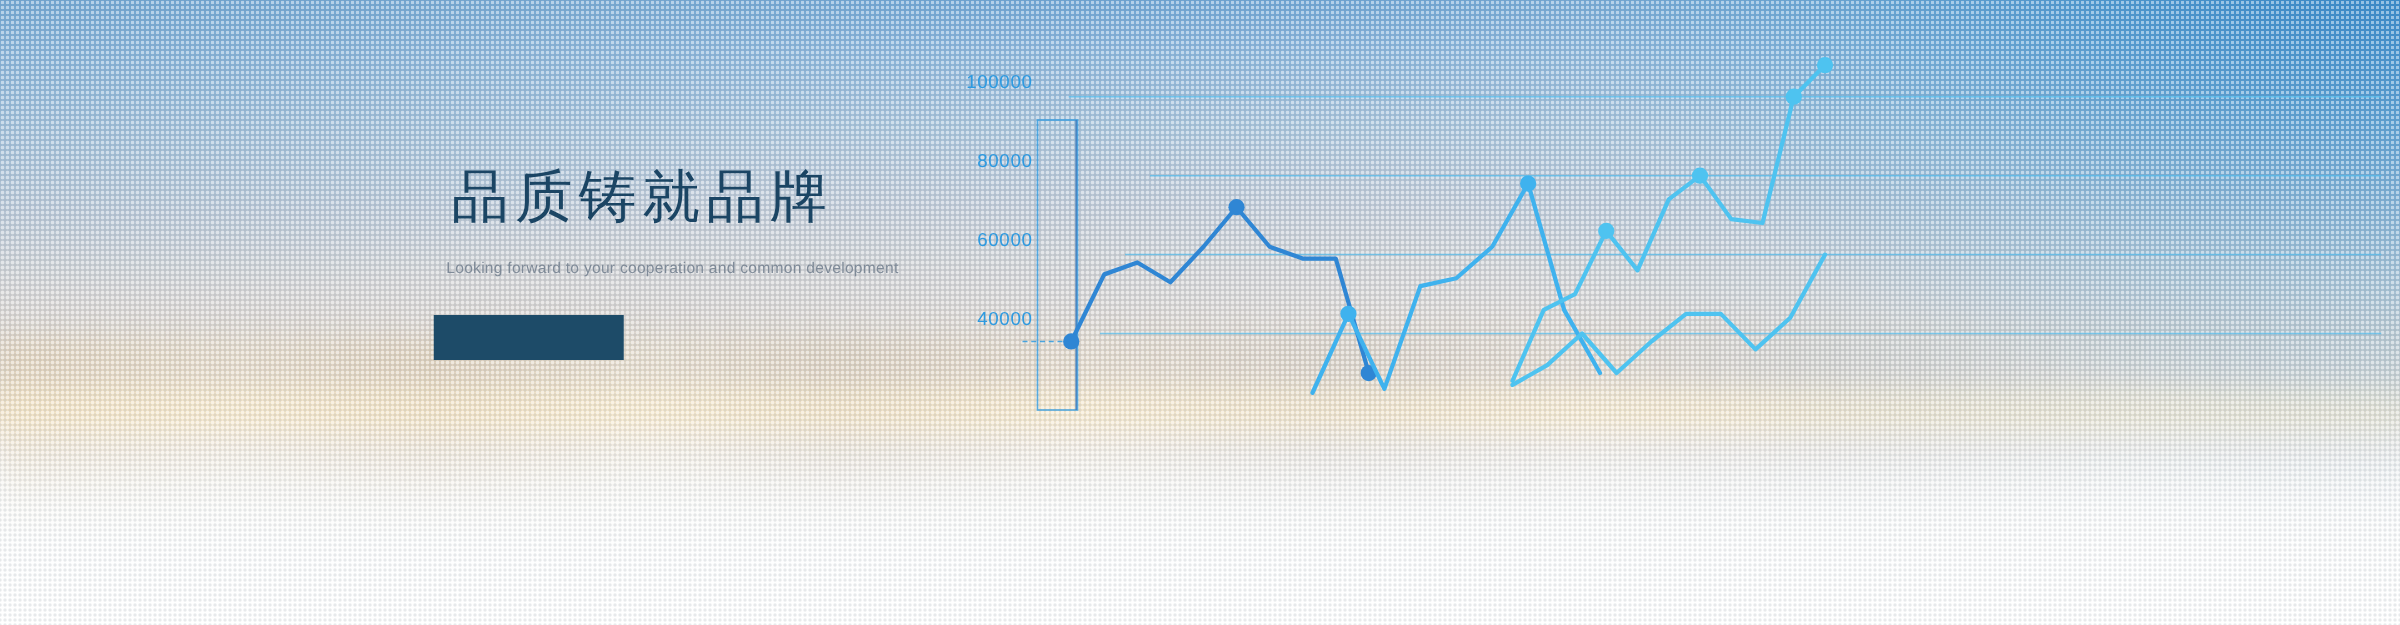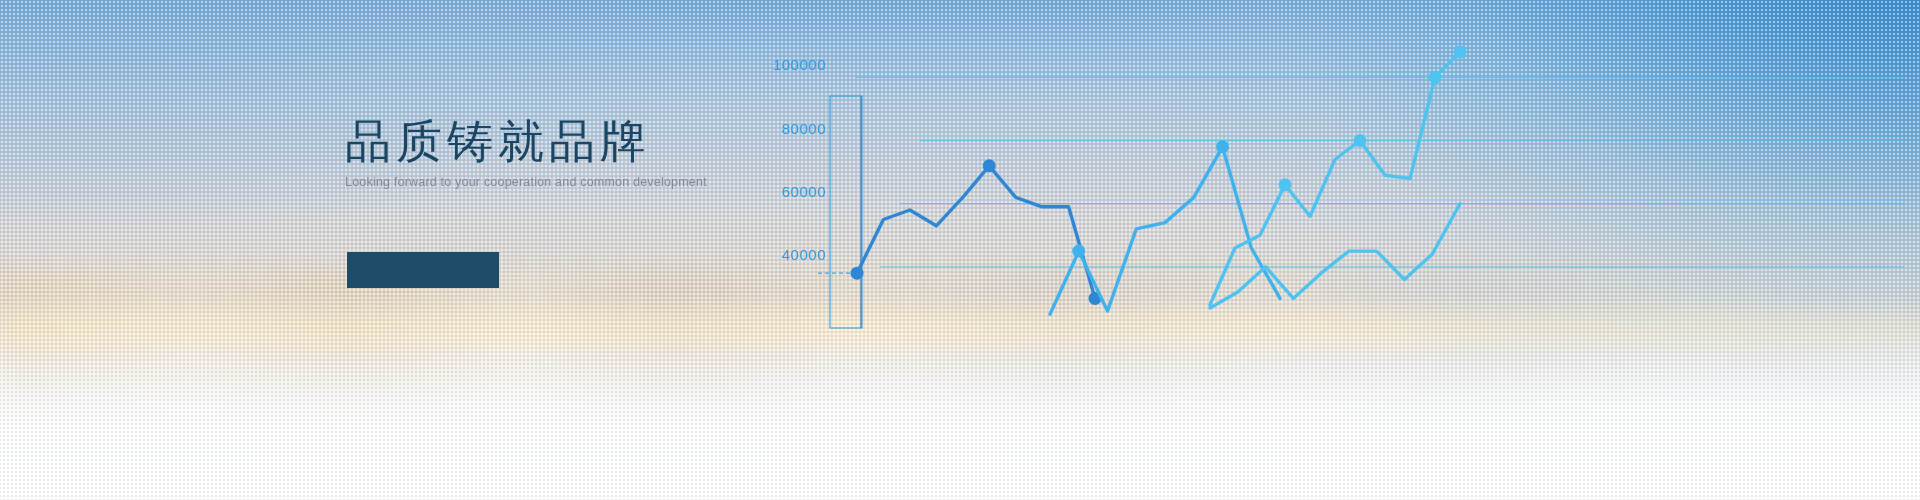--- a/index.html
+++ b/index.html
@@ -93,29 +93,29 @@
       radial-gradient(rgba(120,130,140,.20) 48%, rgba(120,130,140,0) 52%);
     background-size:4px 4px,4px 4px;
     background-position:0 0,2px 2px;
     opacity:.85;
   }
 
   
   .text-block{position:absolute;left:345px;top:118px;}
   .title{
     font-size:46px;letter-spacing:5px;color:#1b4564;font-weight:400;
-    line-height:1;margin:0;white-space:nowrap;
+    line-height:1;margin:16px;white-space:nowrap;
   }
   .subtitle{
     margin:0;padding-top:30px;
     font-size:27px;letter-spacing:2px;color:#5c6b7a;font-weight:400;
     line-height:1;white-space:nowrap;opacity:.92;
   }
   .tagline{
-    margin:0;padding-top:12px;
+    margin:12px;padding-top:12px;
     font-size:12.5px;letter-spacing:.2px;color:#7b8795;font-weight:400;
     line-height:1;white-space:nowrap;opacity:.95;
   }
   .cta-button{
     position:absolute;left:347px;top:252px;
     width:152px;height:36px;
     background:#1d4b68;border:none;padding:0;cursor:pointer;
     color:#eaf2f7;font-size:14px;letter-spacing:3px;
     font-family:"Liberation Sans","DejaVu Sans",sans-serif;
   }

